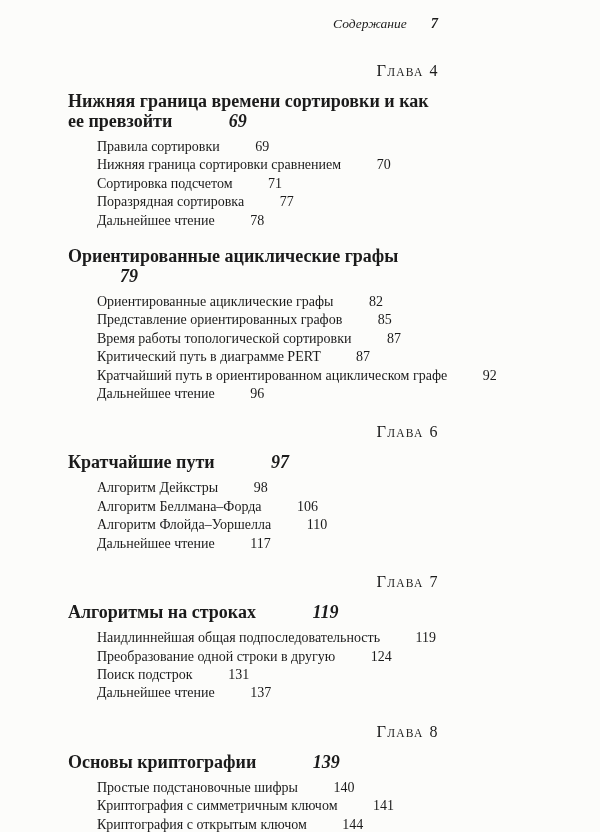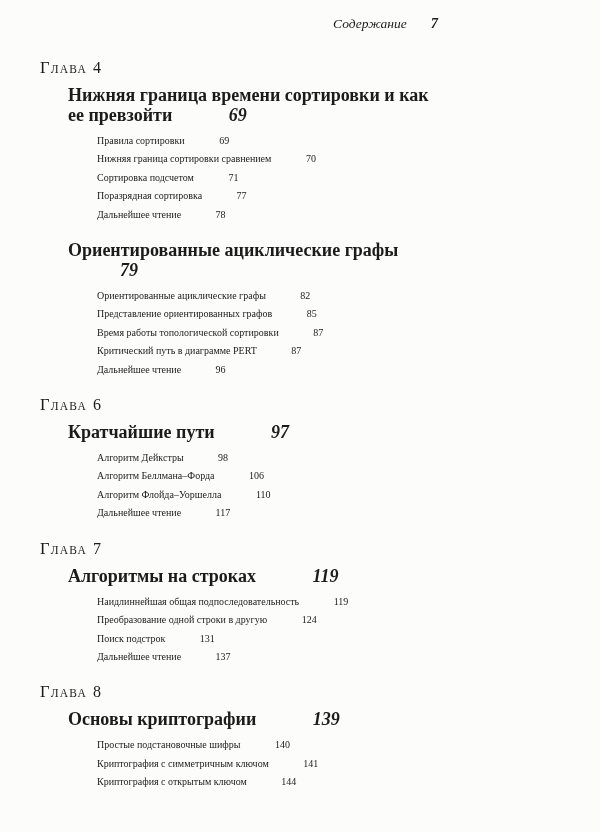--- a/index.html
+++ b/index.html
@@ -28,22 +28,23 @@
   }
   .hdr-title { font-style: italic; }
   .hdr-num   { font-style: italic; font-weight: 700; font-size: 14.5px; }
 
   
   #chapters { margin-top: 25px; }
   .chapter + .chapter { margin-top: 16px; }
 
   .chapter-label {
     font-size: 16px;
-    line-height: 20px;
+    line-height: 26px;
     letter-spacing: 0.5px;
+    text-align: right;
   }
   .chapter-label .word {
     display: inline-block;
     text-transform: uppercase;
     font-size: 11.5px;
     letter-spacing: 1.2px;
   }
   .chapter-label .word::first-letter {
     font-size: 16.5px;
     letter-spacing: 1.2px;
@@ -65,21 +66,21 @@
     font-style: italic;
     font-weight: 700;
   }
 
   .sections {
     list-style: none;
     margin: 7px 0 0 57px;
     padding: 0;
   }
   .toc-entry {
-    font-size: 10px;
+    font-size: 14px;
     line-height: 18.4px;
     white-space: nowrap;
   }
   .entry-page { margin-left: 32px; }
 </style>
 </head>
 <body>
 
 <main class="page">
   <header class="page-header">
@@ -143,20 +144,24 @@
   <li class="toc-entry">
     <span class="entry-title">Время работы топологической сортировки</span>
     <span class="entry-page">87</span>
   </li>
 
   <li class="toc-entry">
     <span class="entry-title">Критический путь в диаграмме PERT</span>
     <span class="entry-page">87</span>
   </li>
 
+  <li class="toc-entry">
+    <span class="entry-title">Кратчайший путь в ориентированном ациклическом графе</span>
+    <span class="entry-page">92</span>
+  </li>
 
   <li class="toc-entry">
     <span class="entry-title">Дальнейшее чтение</span>
     <span class="entry-page">96</span>
   </li>
 </ul>
   </section>
 
   <section class="chapter">
     <div class="chapter-label">

